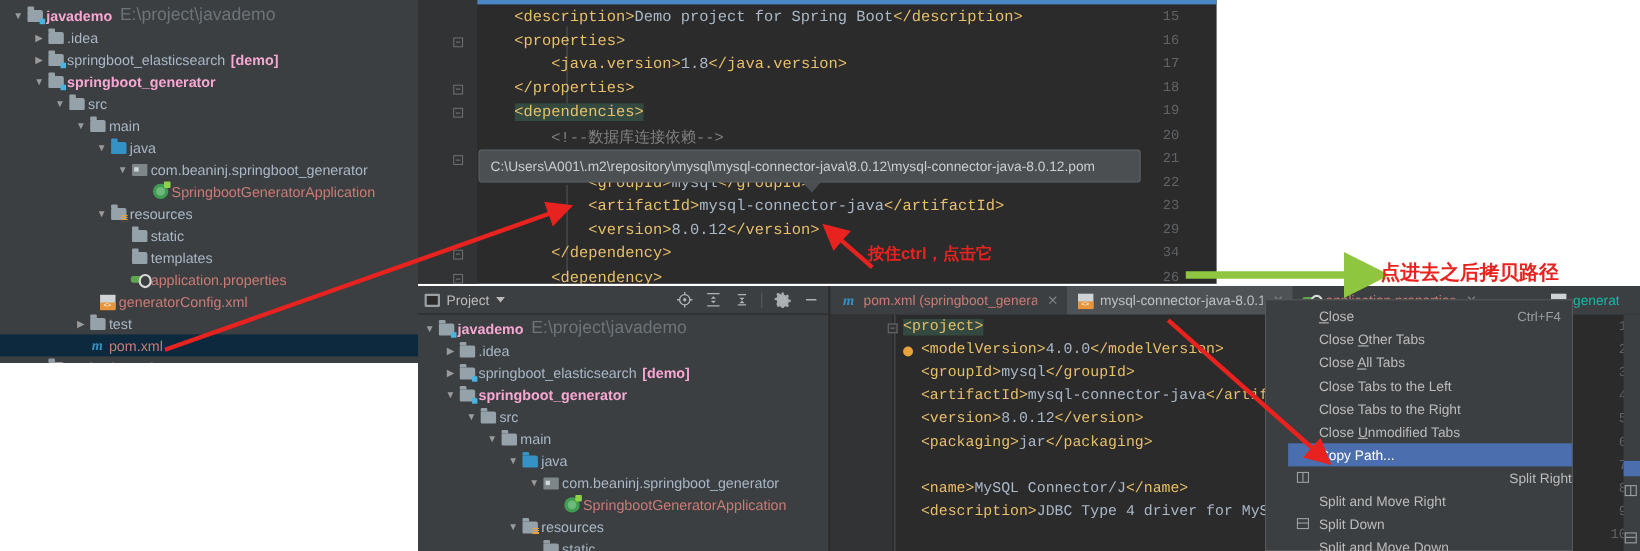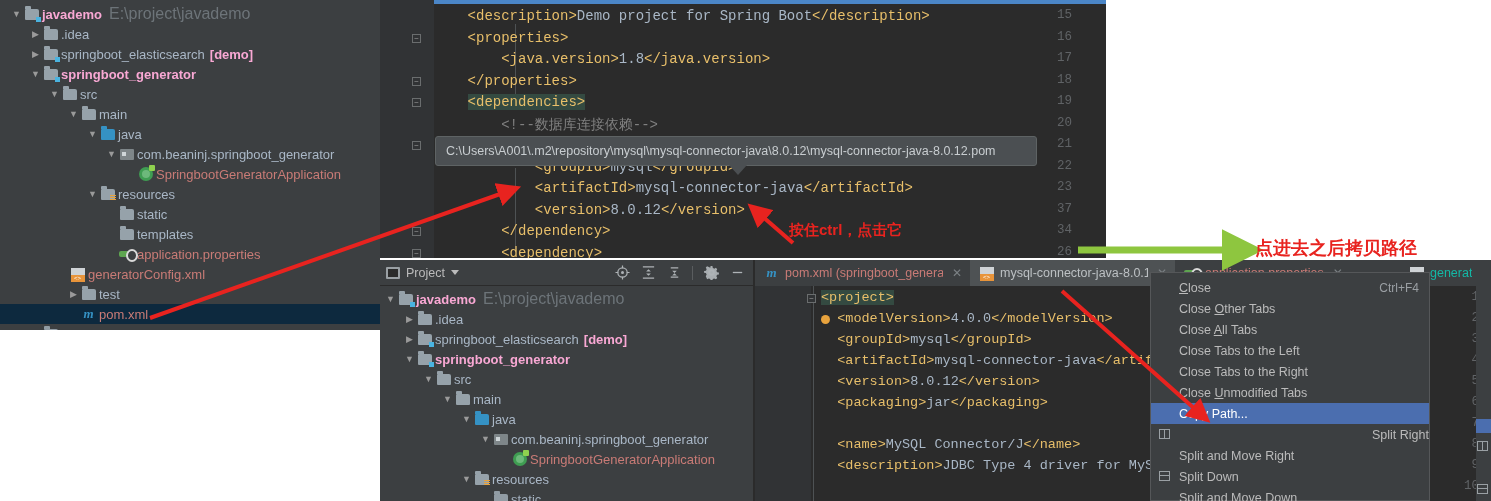--- a/index.html
+++ b/index.html
@@ -115,21 +115,21 @@
   .bcode { position:absolute; left:66px; white-space:pre; font-family:"Liberation Mono","DejaVu Sans Mono",monospace; font-size:13.5px; color:#a9b7c6;}
   .bulb { position:absolute; width:9px;height:9px;border-radius:50%;background:#e8a33d;}
   #right-strip { position:absolute; right:0; top:26px; width:15px; height:215px; background:#3c3f41; }
   .splitico { width:11px;height:10px;border:1px solid #9aa0a4; position:relative; }
   .splitico.v:after{content:"";position:absolute;left:4px;top:0;width:1px;height:8px;background:#9aa0a4;}
   .splitico.h:after{content:"";position:absolute;top:3px;left:0;width:9px;height:1px;background:#9aa0a4;}
 
   
   #ctxmenu { left:1150px; top:272px; width:280px; height:229px; background:#3c3f41;
      border:1px solid #555759; z-index:60; padding:4px 0; }
-  .mi { height:21px; display:flex; align-items:center; padding-left:28px; color:#bbbbbb; font-size:12.5px; white-space:nowrap;}
+  .mi { height:21px; display:flex; align-items:center; padding-left:28px; color:#bbbbbb; font-size:12.5px; white-space:nowrap;margin-left:20px;}
   .mi.sel { background:#4b6eaf; color:#ffffff; }
   .mi .sc { margin-left:auto; padding-right:10px; color:#9a9fa3; font-size:12px;}
   .mi .mico2 { position:absolute; left:8px; }
   .mu { text-decoration: underline; }
 
   
   .annot { position:absolute; z-index:70; pointer-events:none; }
   .redtext { color:#e8231f; font-weight:bold; white-space:nowrap; }
 </style>
 </head>
@@ -234,21 +234,21 @@
           </span>
           <span class="lbl">templates</span>
         </div>
         <div class="trow" style="position: absolute; left: 0px; right: 0px; top: 244px; height: 20px; padding-left: 105px;">
           <span class="arrow blank"></span>
           <span class="ico">
             <span class="propico"></span>
           </span>
           <span class="lbl salmon">application.properties</span>
         </div>
-        <div class="trow" style="position: absolute; left: 0px; right: 0px; top: 264px; height: 20px; padding-left: 56px;">
+        <div class="trow" style="position: absolute; left: 0px; right: 0px; top: 264px; height: 20px; padding-left: 76px;">
           <span class="arrow blank"></span>
           <span class="ico">
             <span class="xmlico"></span>
           </span>
           <span class="lbl salmon">generatorConfig.xml</span>
         </div>
         <div class="trow" style="position: absolute; left: 0px; right: 0px; top: 284px; height: 20px; padding-left: 67px;">
           <span class="arrow">▶</span>
           <span class="ico">
             <span class="fold"></span>
@@ -293,21 +293,21 @@
         <div class="codeline" style="top: 94px;"><span class="txt">    </span><span class="hl"><span class="tag">&lt;dependencies&gt;</span></span></div>
         <div class="lineno" style="top: 115.5px;">20</div>
         <div class="codeline" style="top: 115.5px;"><span class="cmt">        &lt;!--数据库连接依赖--&gt;</span></div>
         <div class="lineno" style="top: 137px;">21</div>
         <div class="foldmark" style="top: 141px;">−</div>
         <div class="codeline" style="top: 137px;"><span class="txt">        </span><span class="tag">&lt;dependency&gt;</span><span class="txt"></span></div>
         <div class="lineno" style="top: 158.5px;">22</div>
         <div class="codeline" style="top: 158.5px;"><span class="txt">            </span><span class="tag">&lt;groupId&gt;</span><span class="txt">mysql</span><span class="tag">&lt;/groupId&gt;</span><span class="txt"></span></div>
         <div class="lineno" style="top: 180px;">23</div>
         <div class="codeline" style="top: 180px;"><span class="txt">            </span><span class="tag">&lt;artifactId&gt;</span><span class="txt">mysql-connector-java</span><span class="tag">&lt;/artifactId&gt;</span><span class="txt"></span></div>
-        <div class="lineno" style="top: 201.5px;">37</div>
+        <div class="lineno" style="top: 201.5px;">29</div>
         <div class="codeline" style="top: 201.5px;"><span class="txt">            </span><span class="tag">&lt;version&gt;</span><span class="txt">8.0.12</span><span class="tag">&lt;/version&gt;</span><span class="txt"></span></div>
         <div class="lineno" style="top: 223px;">34</div>
         <div class="foldmark" style="top: 227px;">−</div>
         <div class="codeline" style="top: 223px;"><span class="txt">        </span><span class="tag">&lt;/dependency&gt;</span><span class="txt"></span></div>
         <div class="lineno" style="top: 244.5px;">26</div>
         <div class="foldmark" style="top: 248.5px;">−</div>
         <div class="codeline" style="top: 244.5px;"><span class="txt">        </span><span class="tag">&lt;dependency&gt;</span><span class="txt"></span></div>
       </div>
   </div>
 

